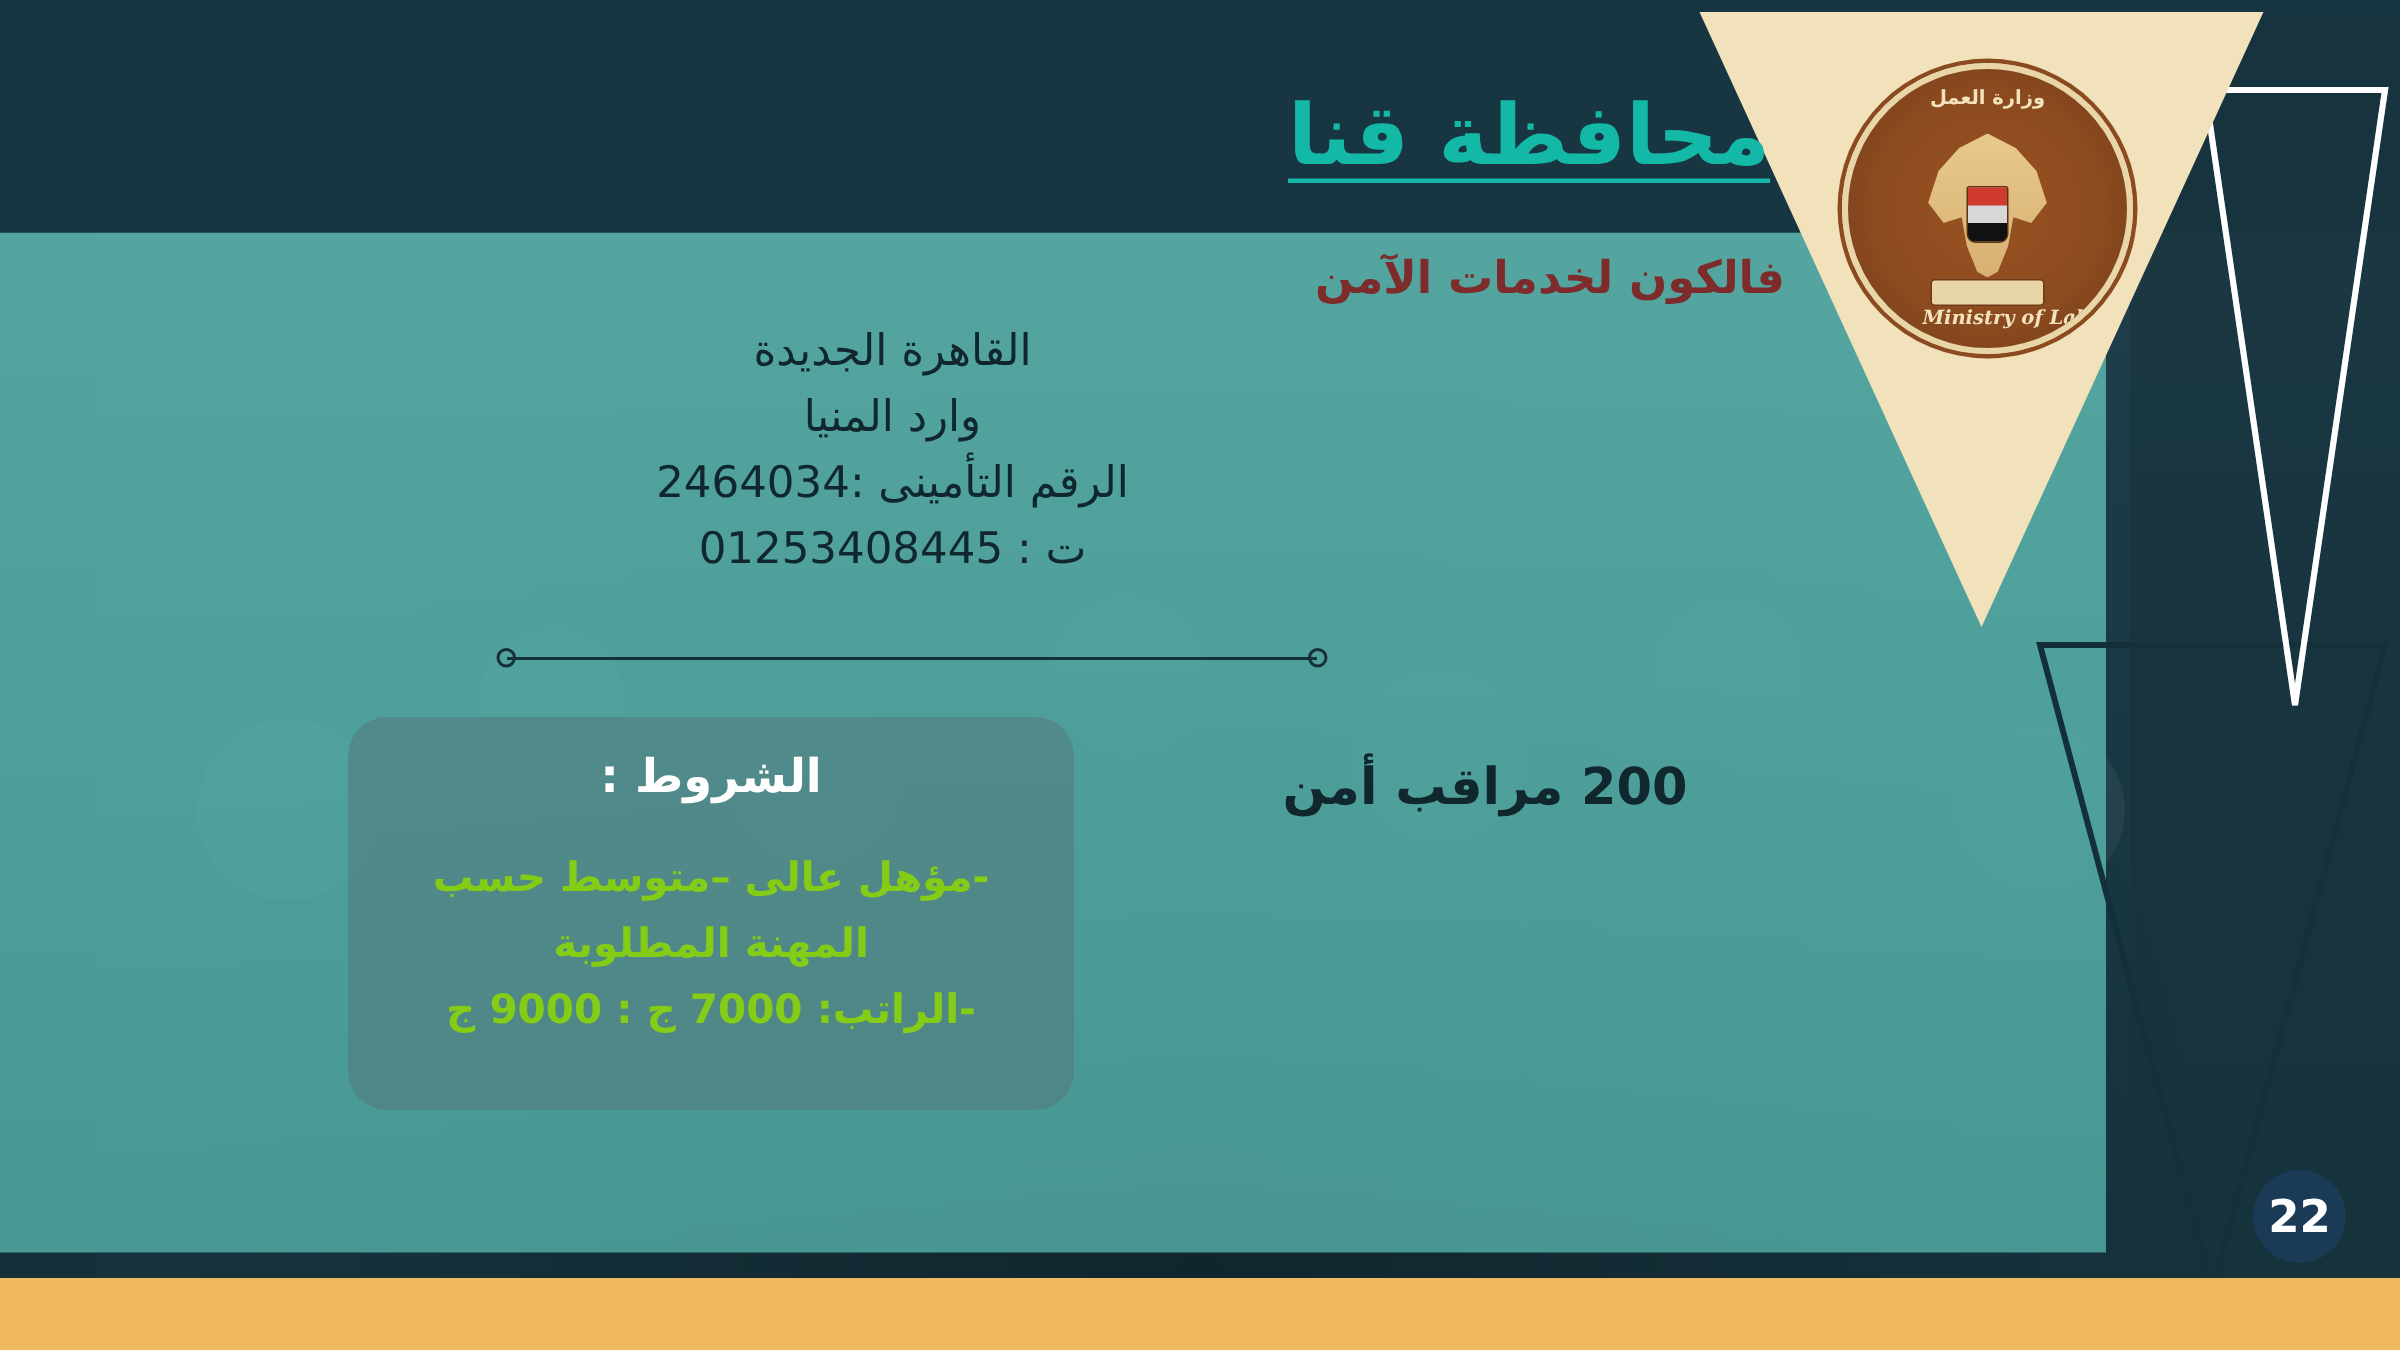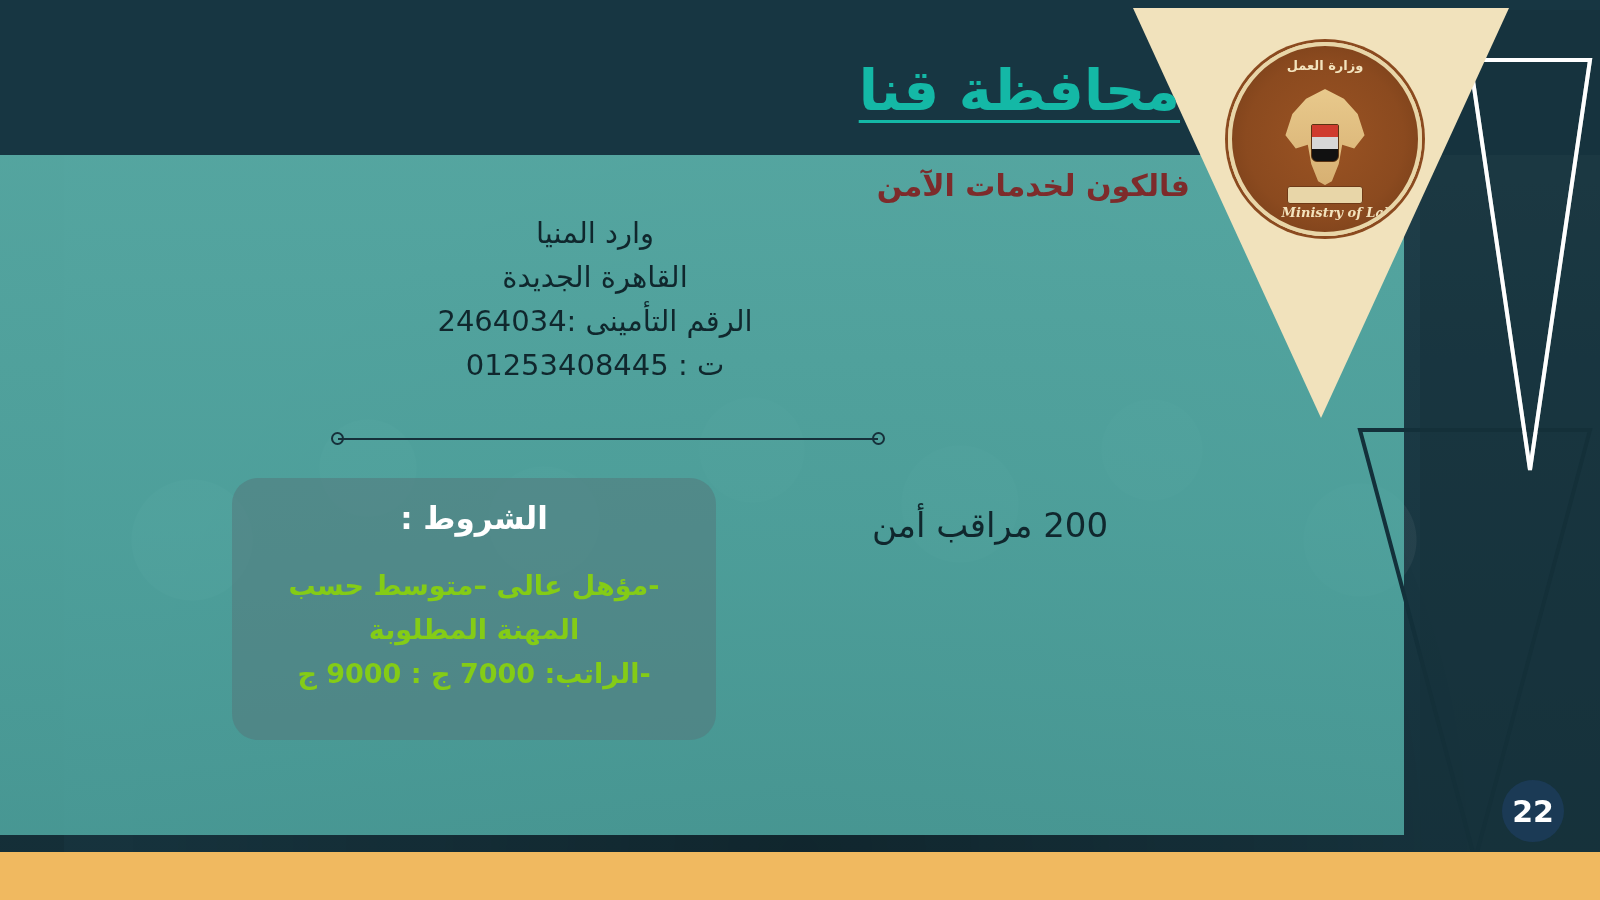--- a/index.html
+++ b/index.html
@@ -263,21 +263,21 @@
   }
   .required-label {
     color: #ffffff;
     font-size: 32px;
     font-weight: bold;
     line-height: 48px;
   }
   .required-value {
     color: #10272d;
     font-size: 34px;
-    font-weight: normal;
+    font-weight: bold;
     line-height: 50px;
   }
 
   
   .bottom-bar {
     position: absolute;
     left: 0;
     bottom: 0;
     width: 1600px;
     height: 48px;
@@ -328,22 +328,22 @@
     </div>
     <div class="eagle"></div>
     <div class="shield"></div>
     <div class="scroll"></div>
   </div>
 
   <div class="slide-title">محافظة قنا</div>
 
   <div class="info-block">
     <div class="company-name">فالكون لخدمات الآمن</div>
+    <div class="info-line">القاهرة الجديدة</div>
     <div class="info-line">وارد المنيا</div>
-    <div class="info-line">القاهرة الجديدة</div>
     <div class="info-line">الرقم التأمينى :2464034</div>
     <div class="info-line">ت : 01253408445</div>
   </div>
 
   <div class="divider">
     <div class="dot left"></div>
     <div class="bar"></div>
     <div class="dot right"></div>
   </div>
 

